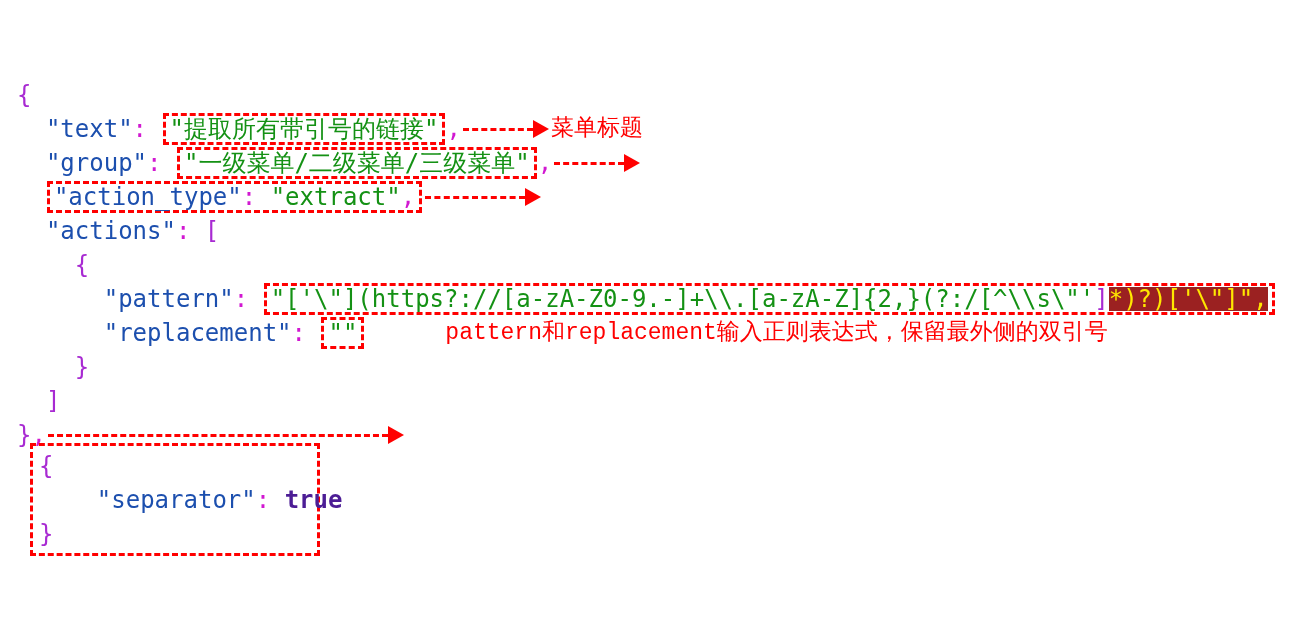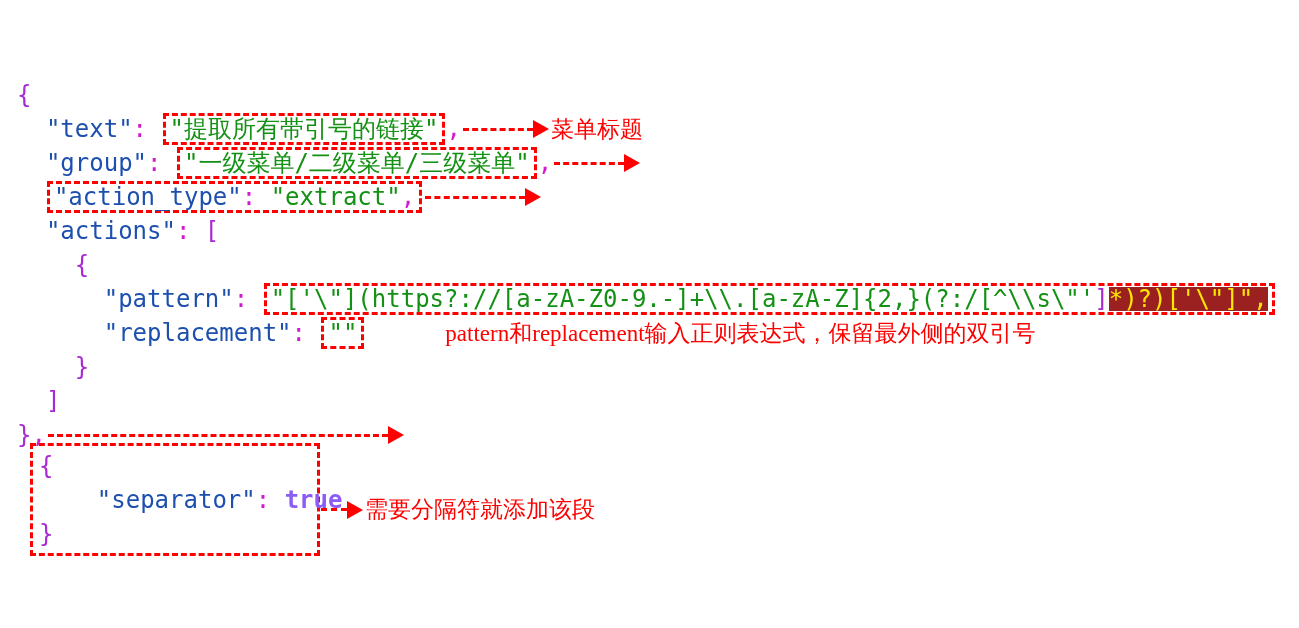--- a/index.html
+++ b/index.html
@@ -7,35 +7,35 @@
   body { position:relative; font-family:"DejaVu Sans Mono", monospace; }
 
   .code { position:absolute; left:17px; top:78px; }
   .line { display:flex; align-items:center; height:34px; white-space:pre;
           font-size:24px; line-height:1; }
 
   .c-key   { color:#1c4fae; }
   .c-punct { color:#d118d1; }
   .c-brace { color:#a82ad2; }
   .c-str   { color:#149114; }
-  .c-bool  { color:#8b5cf6; font-weight:bold; }
+  .c-bool  { color:#4c1d95; font-weight:bold; }
 
   .rbox { display:inline-flex; align-items:center; border:3px dashed #ff0000;
           padding:1px 4px; margin:0 1px; white-space:pre; }
   .hl   { background:#9b2121; color:#ffe800; }
 
   .arrow { display:inline-flex; align-items:center; margin:0 2px; }
   .shaft { display:inline-block; height:0; border-top:3px dashed #ff0000; }
   .w70  { width:70px; }  .w100 { width:100px; }
   .w340 { width:340px; } .w26  { width:26px; }
   .head { width:0; height:0; border-left:16px solid #ff0000;
           border-top:9px solid transparent; border-bottom:9px solid transparent; }
 
   .ann { color:#ff0000; font-size:23px; white-space:nowrap;
-         font-family:Liberation Serif, serif; }
+         font-family:Liberation Mono, monospace; }
   .gap80 { margin-left:80px; }
 
   .sepbox { position:absolute; left:30px; top:443px; width:290px; height:113px;
             border:3px dashed #ff0000; padding:3px 0 0 6px; }
   .sep-ann { position:absolute; left:calc(100% + 2px); top:48px;
              display:flex; align-items:center; }
 </style>
 </head>
 <body>
 
@@ -90,20 +90,13 @@
 <div class="sepbox">
   <div class="line">
     <span class="c-brace">{</span>
   </div>
   <div class="line">
     <span>    </span><span class="c-key">"separator"</span><span class="c-punct">: </span><span class="c-bool">true</span>
   </div>
   <div class="line">
     <span class="c-brace">}</span>
   </div>
-  <div class="sep-ann">
-    <span class="arrow">
-        <span class="shaft w26"></span>
-        <span class="head"></span>
-      </span>
-      <span class="ann">需要分隔符就添加该段</span>
-  </div>
 </div>
 
 </body></html>

